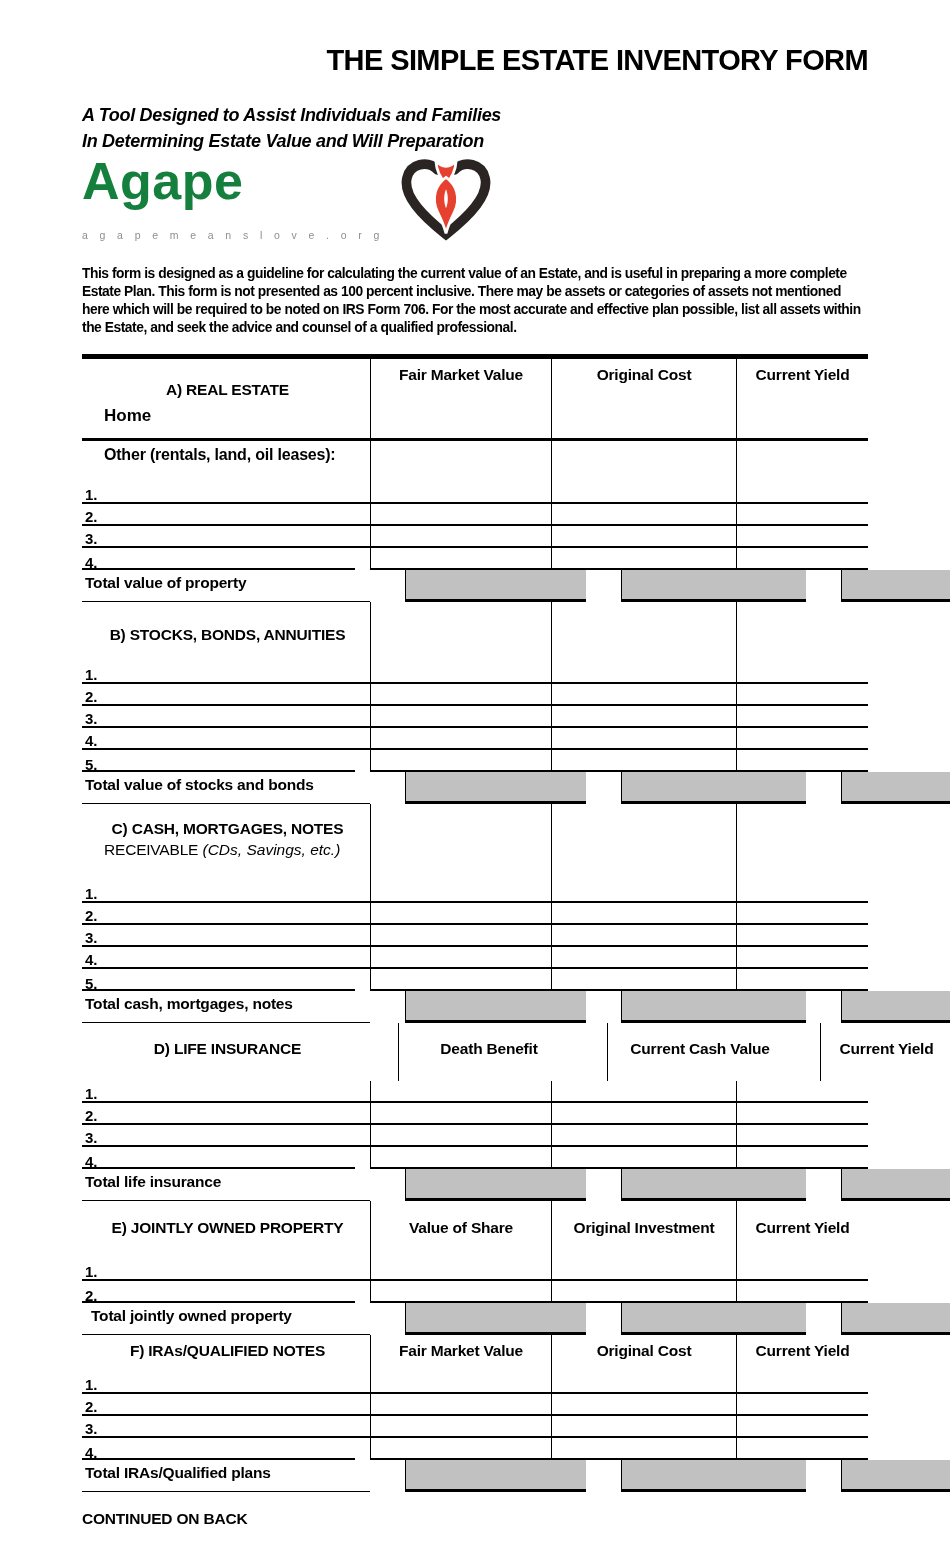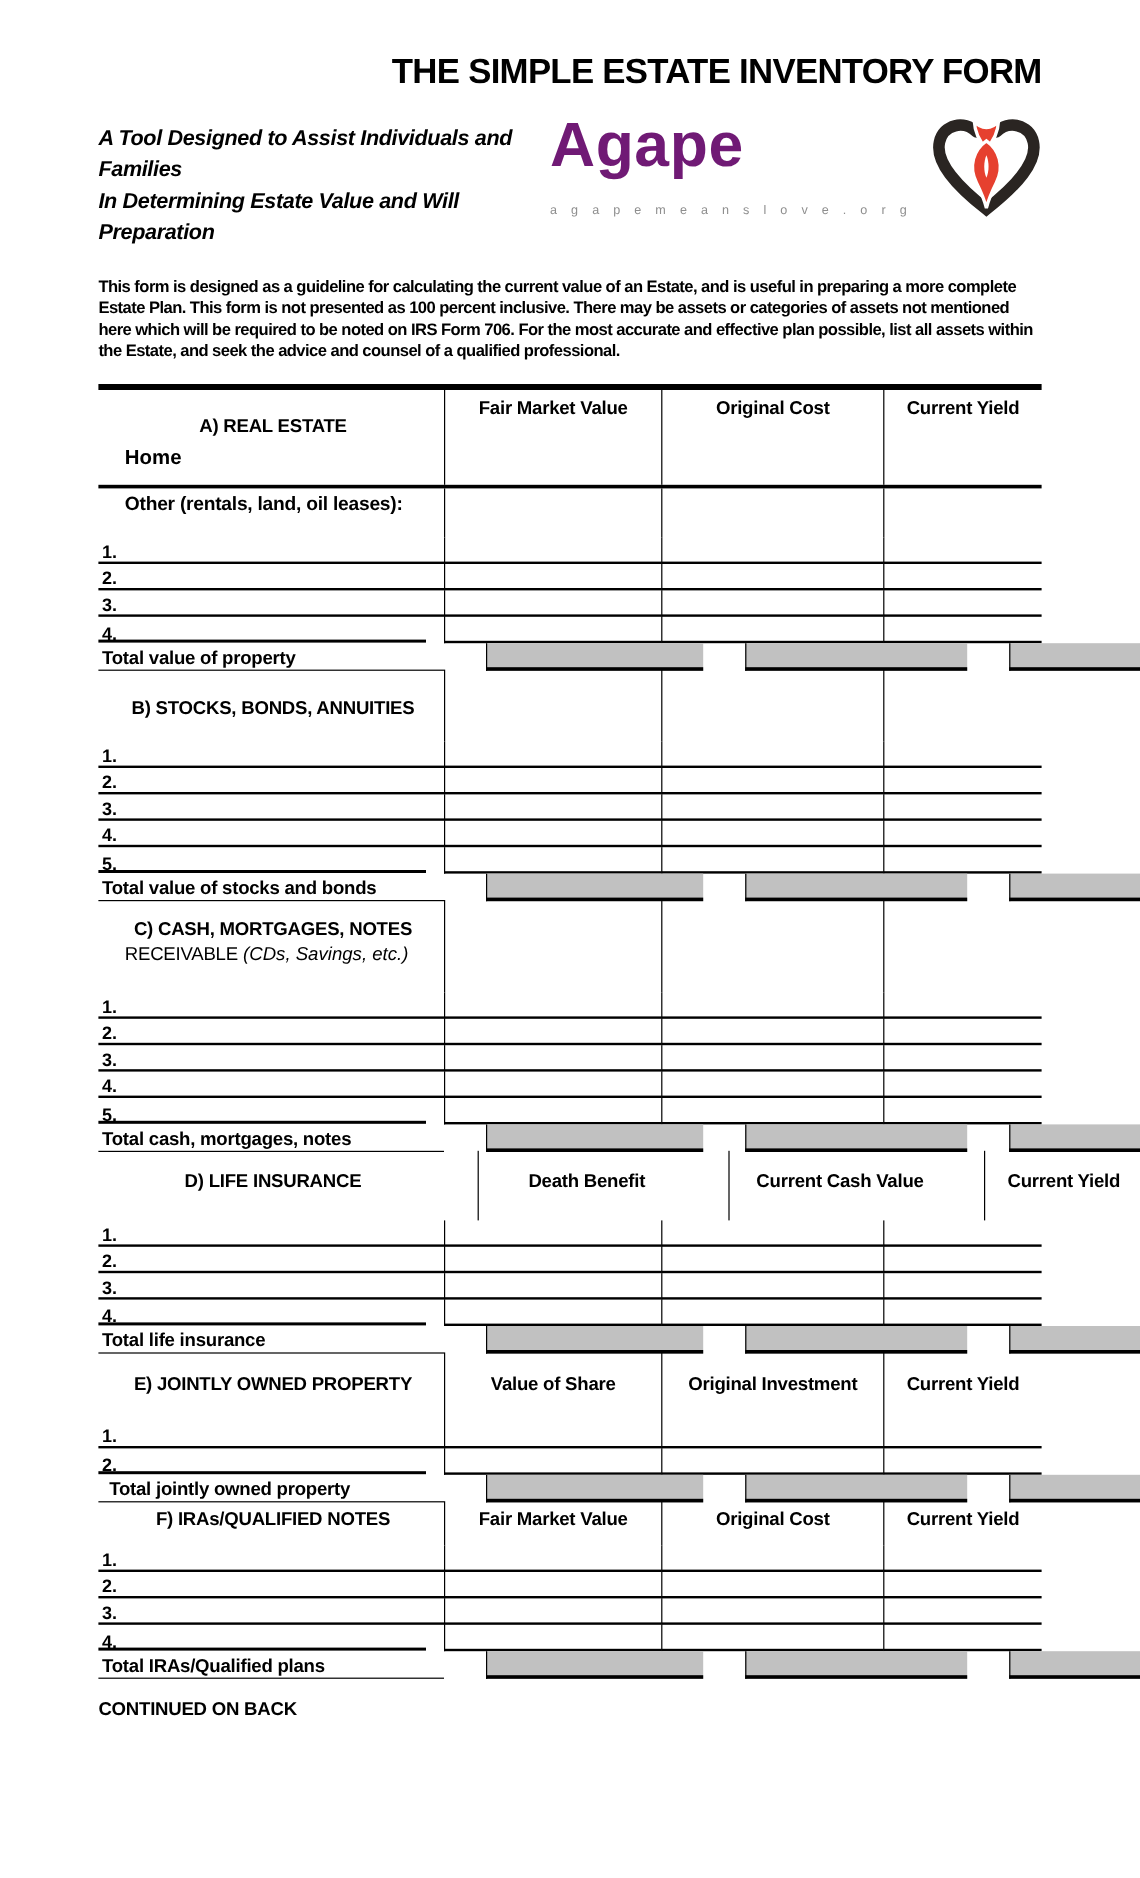--- a/index.html
+++ b/index.html
@@ -3,25 +3,25 @@
 <meta charset="utf-8">
 <style>
   * { box-sizing: border-box; margin: 0; padding: 0; }
   html, body { background: #ffffff; }
   body { font-family: "Liberation Sans", sans-serif; color: #000; }
   .page { position: relative; width: 950px; height: 1565px; background: #fff; overflow: hidden; }
   .content { margin: 0 82px; width: 786px; }
 
   .title { margin-top: 44px; text-align: right; font-size: 29px; font-weight: 800; letter-spacing: -0.6px; }
 
-  .lead-row { display: flex; justify-content: space-between; align-items: flex-start; margin-top: 17px; }
+  .lead-row { display: flex; justify-content: space-between; align-items: flex-start; margin-top: 17px; flex-direction: column; }
   .subtitle { font-style: italic; font-weight: 700; font-size: 18px; line-height: 1.45; letter-spacing: -0.3px; padding-top: 8px; }
   .logo { display: flex; align-items: flex-start; gap: 16px; }
   .logo-textcol { display: flex; flex-direction: column; align-items: flex-start; }
-  .wordmark { font-size: 52px; font-weight: 700; color: #701a75; line-height: 1.05; letter-spacing: 0.5px; }
+  .wordmark { font-size: 52px; font-weight: 700; color: #15803d; line-height: 1.05; letter-spacing: 0.5px; }
   .tagline { font-size: 10.5px; letter-spacing: 4.4px; color: #8e8e8e; margin-top: 20px; white-space: nowrap; }
   .heart-svg { display: block; margin-top: 2px; }
 
   .intro { margin-top: 24px; font-weight: 700; font-size: 13.8px; line-height: 17.8px; letter-spacing: -0.45px; }
 
   .grid { margin-top: 18px; border-top: 5px solid #000; }
   .row { display: grid; grid-template-columns: 288px 181px 185px 132px; }
   .vc { border-left: 1.5px solid #000; }
 
   .sec-label { font-weight: 700; font-size: 15.5px; letter-spacing: -0.2px; padding-left: 3px; text-align: center; }
@@ -44,21 +44,21 @@
   .head-e { height: 58px; } .head-e .lc, .head-e .colhead { padding-top: 18px; }
   .head-f { height: 37px; } .head-f .lc, .head-f .colhead { padding-top: 7px; }
 
   
   .num-row { height: 22px; }
   .num-row .lc { display: flex; align-items: flex-end; padding-left: 3px; font-weight: 700; font-size: 15px; line-height: 15px; border-bottom: 2.5px solid #000; }
   .num-row .vc { border-bottom: 2px solid #000; }
   .num-row.last .lc { border-bottom: none; background: linear-gradient(#000,#000) left bottom / 273px 2.5px no-repeat; }
 
   
-  .total-row { height: 22px; gap: 35px; }
+  .total-row { height: 32px; gap: 35px; }
   .total-row .lc { font-weight: 700; font-size: 15.5px; letter-spacing: -0.2px; padding: 4px 0 0 3px; border-bottom: 1.5px solid #000; }
   .total-row .lc.indent { padding-left: 9px; }
   .total-row .vc { background: #c1c1c1; border-bottom: 3px solid #000; }
   .total-row .vc.endcell { border-right: 2px solid #000; }
 
   .footer-note { font-weight: 700; font-size: 15.5px; letter-spacing: -0.2px; margin-top: 18px; }
 </style>
 </head>
 <body>
 

